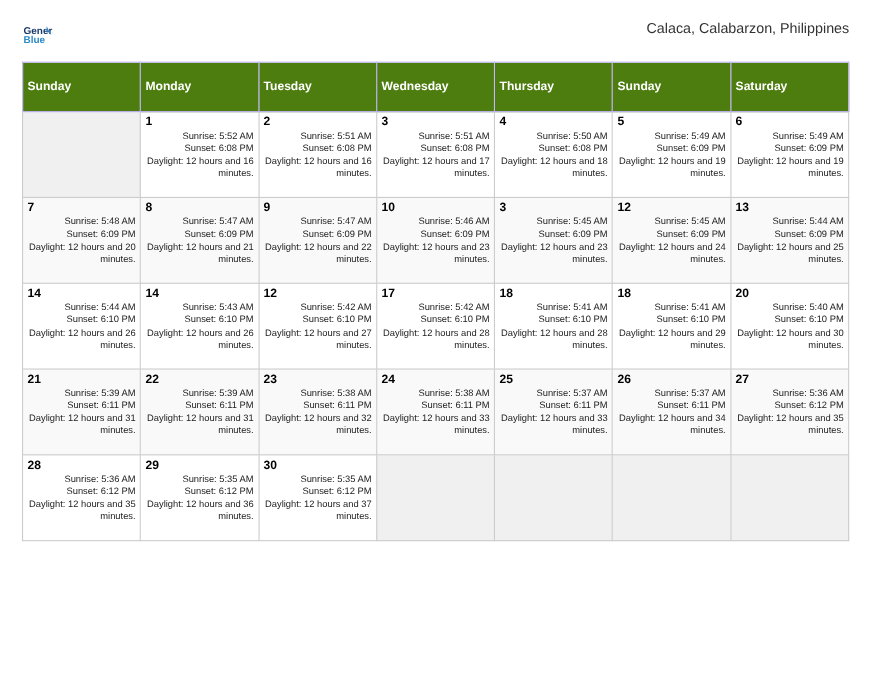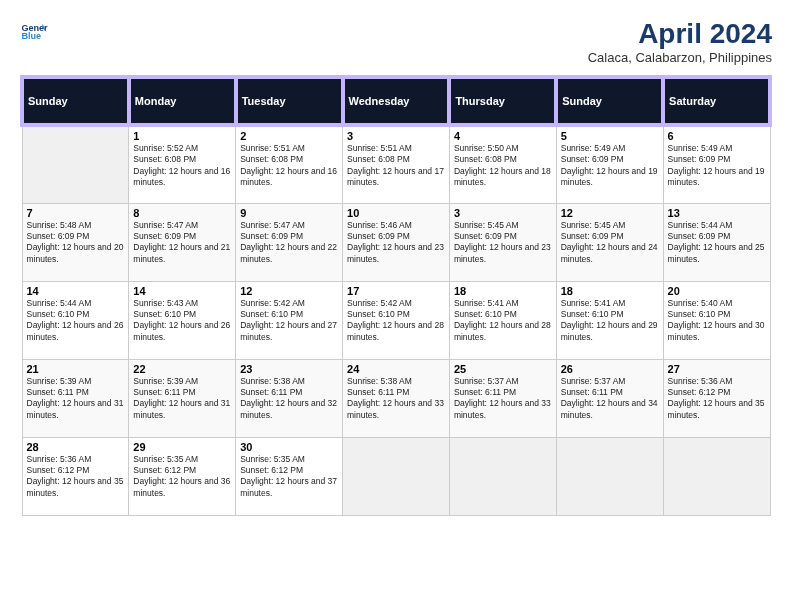--- a/index.html
+++ b/index.html
@@ -42,47 +42,48 @@
     .subtitle {
       font-size: 13px;
       color: #333;
     }
     table {
       width: 100%;
       border-collapse: collapse;
       table-layout: fixed;
     }
     thead tr th {
-      background: #0f172a;
+      background: #4d7c0f;
       color: #fff;
       font-size: 11px;
       font-weight: bold;
       padding: 16px 4px;
       text-align: left;
-      border: 4px solid #c4b5fd;
+      border: 1px solid #c4b5fd;
     }
     tbody tr td {
       border: 1px solid #ccc;
       vertical-align: top;
       padding: 3px 4px;
       font-size: 9px;
       color: #222;
       height: 78px;
     }
     .day-num {
       font-size: 11px;
       font-weight: bold;
       color: #000;
       display: block;
       margin-bottom: 1px;
     }
     .day-info {
       font-size: 8.5px;
       color: #222;
       line-height: 1.35;
+      text-align: right;
     }
     tbody tr:nth-child(even) td {
       background: #f9f9f9;
     }
     tbody tr td.empty {
       background: #f0f0f0;
     }
   </style>
 </head>
 <body>
@@ -90,21 +91,20 @@
 <div class="page">
   <div class="header">
     <div class="logo">
       <svg class="logo-icon" viewBox="0 0 40 40">
         <text x="2" y="18" font-size="13" font-weight="bold" fill="#1a3a6b">General</text>
         <text x="2" y="30" font-size="13" font-weight="bold" fill="#2c8ac8">Blue</text>
         <polygon points="32,8 38,20 32,14" fill="#2c8ac8"></polygon>
       </svg>
     </div>
     <div class="title-block">
-      <div class="month-title">April 2024</div>
       <div class="subtitle">Calaca, Calabarzon, Philippines</div>
     </div>
   </div>
 
   <table>
     <thead>
       <tr id="col-headers">
           <th>Sunday</th>
           <th>Monday</th>
           <th>Tuesday</th>

